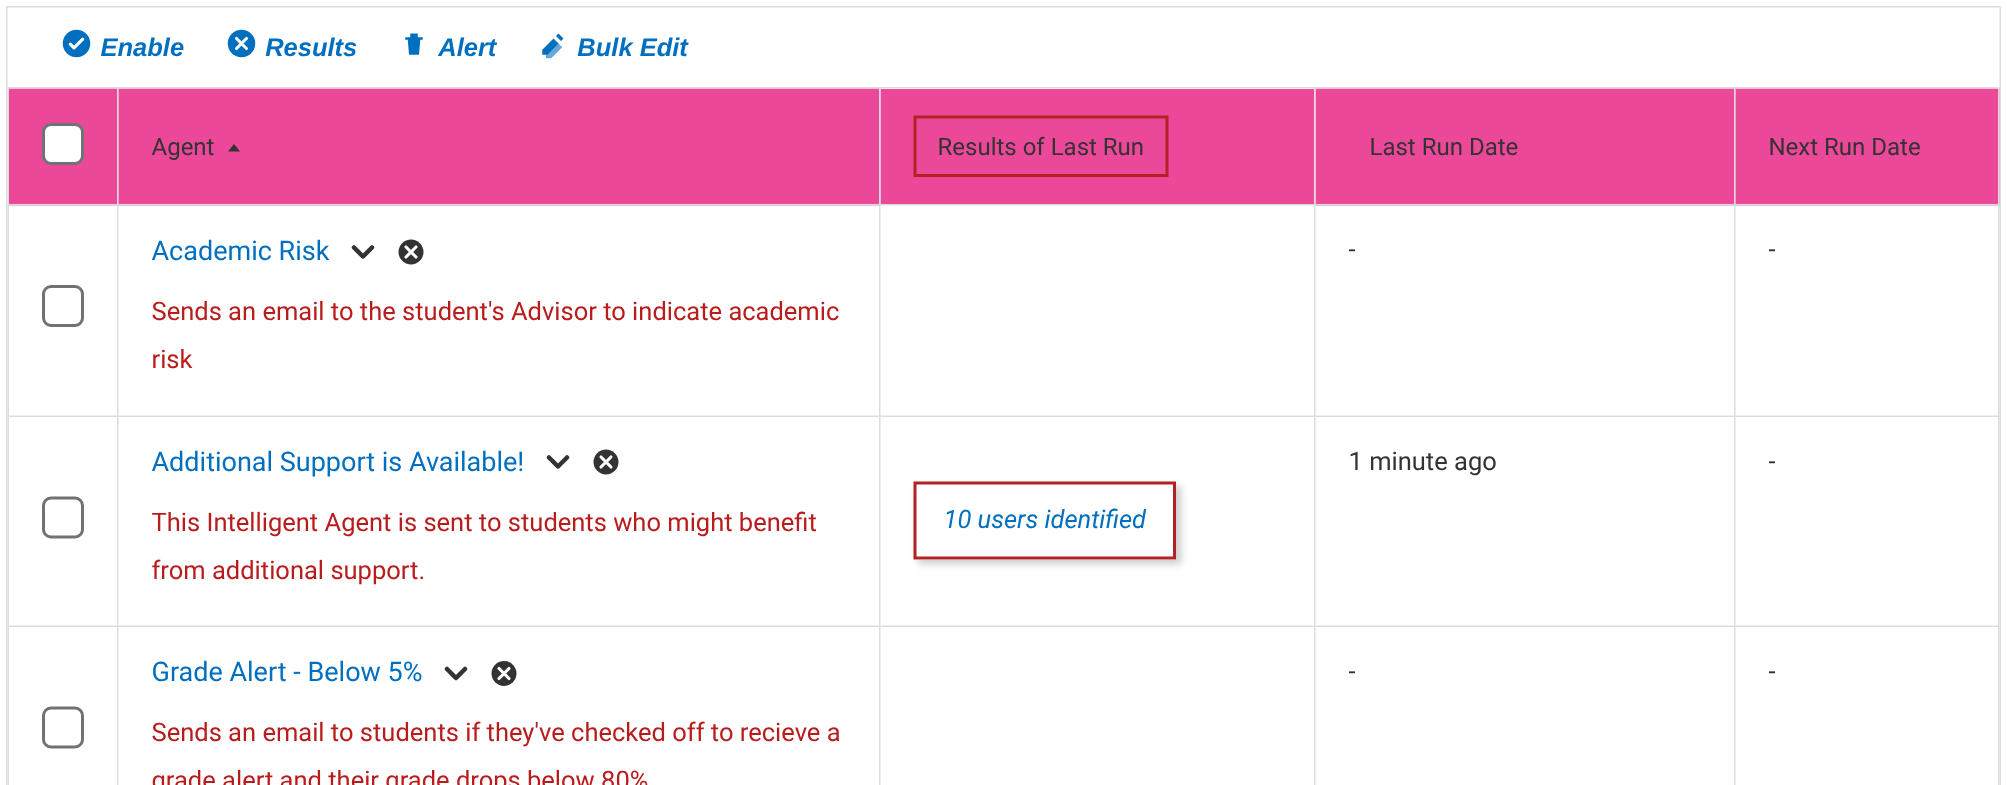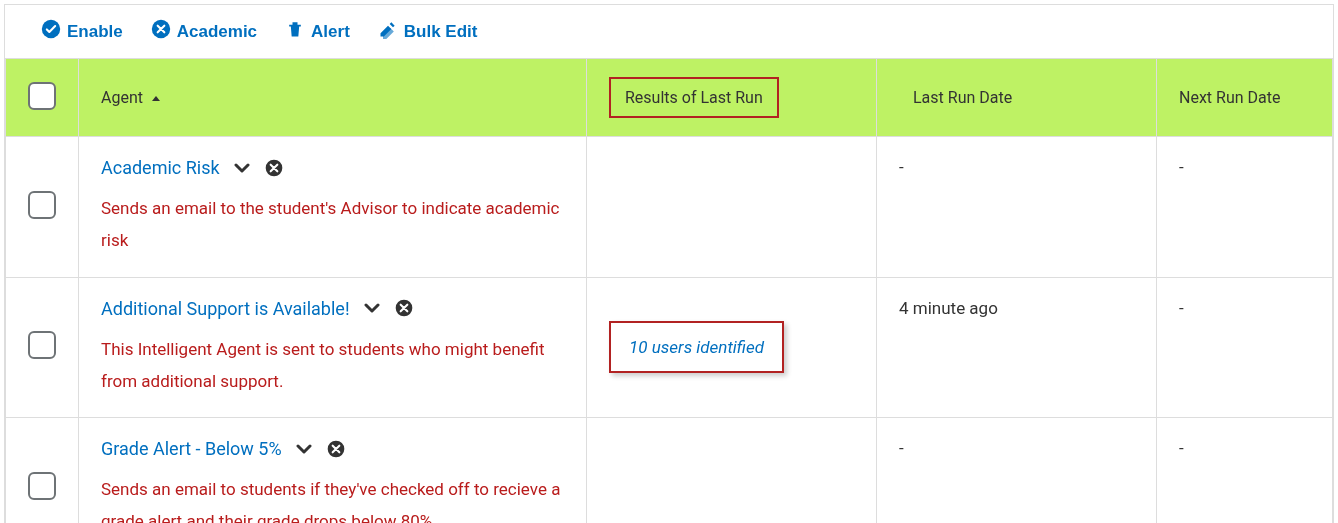--- a/index.html
+++ b/index.html
@@ -27,31 +27,32 @@
     .toolbar-btn {
       display: flex;
       align-items: center;
       gap: 6px;
       color: #006fbf;
       font-weight: 600;
       font-size: 17px;
       cursor: pointer;
       background: none;
       border: none;
+      font-style: italic;
     }
     .toolbar-btn svg {
       width: 20px;
       height: 20px;
     }
     table {
       width: 100%;
       border-collapse: collapse;
     }
     thead th {
-      background: #bef264;
+      background: #ec4899;
       border: 1px solid #ddd;
       padding: 18px 22px;
       text-align: left;
       font-weight: 400;
       font-size: 16px;
       color: #333;
       vertical-align: middle;
     }
     thead th.results-col {
       position: relative;
@@ -167,21 +168,21 @@
       </span>
       <span>Enable</span>
     </button>
     <button class="toolbar-btn">
       <span>
         <svg viewBox="0 0 24 24" fill="#006fbf">
             <circle cx="12" cy="12" r="11"></circle>
             <path d="M8 8l8 8M16 8l-8 8" stroke="#fff" stroke-width="2.5" stroke-linecap="round"></path>
           </svg>
       </span>
-      <span>Academic</span>
+      <span>Results</span>
     </button>
     <button class="toolbar-btn">
       <span>
         <svg viewBox="0 0 24 24" fill="#006fbf">
             <path d="M5 7h14v2H5zM7 9h10l-1 12H8zM9 4h6v3H9z"></path>
           </svg>
       </span>
       <span>Alert</span>
     </button>
     <button class="toolbar-btn">
@@ -265,21 +266,21 @@
                 </svg>
             </span>
           </div>
           <div class="agent-desc">This Intelligent Agent is sent to students who might benefit from additional support.</div>
         </td>
         <td class="results-cell results-col-td">
           <span class="results-highlight">
             <a class="results-link" href="#">10 users identified</a>
           </span>
         </td>
-        <td>4 minute ago</td>
+        <td>1 minute ago</td>
         <td>-</td>
       </tr>
       <tr>
         <td class="checkbox-cell">
           <input type="checkbox" style="">
         </td>
         <td>
           <div class="agent-title-row">
             <a class="agent-link" href="#">Grade Alert - Below 5%</a>
             <span class="chevron-down">

